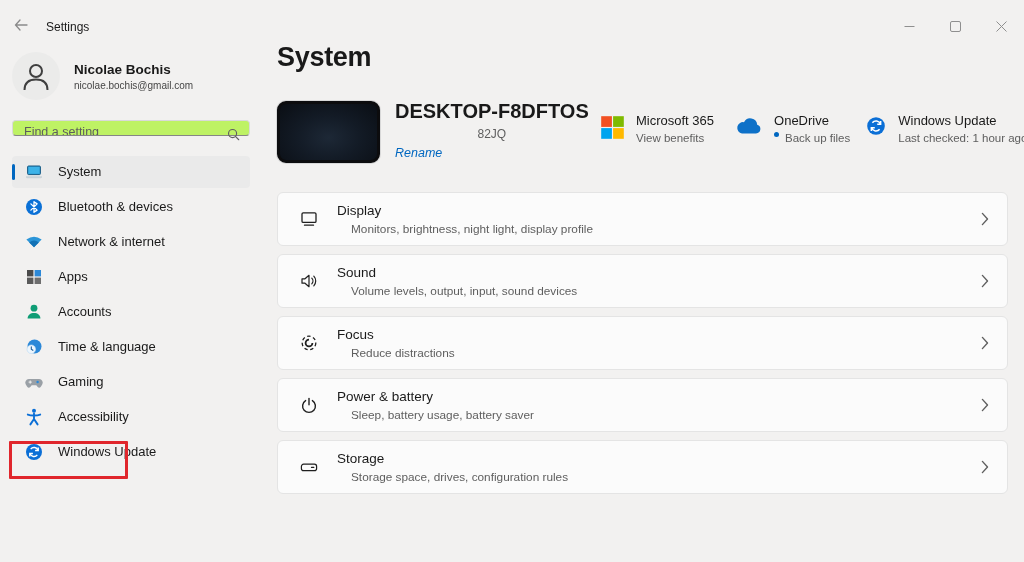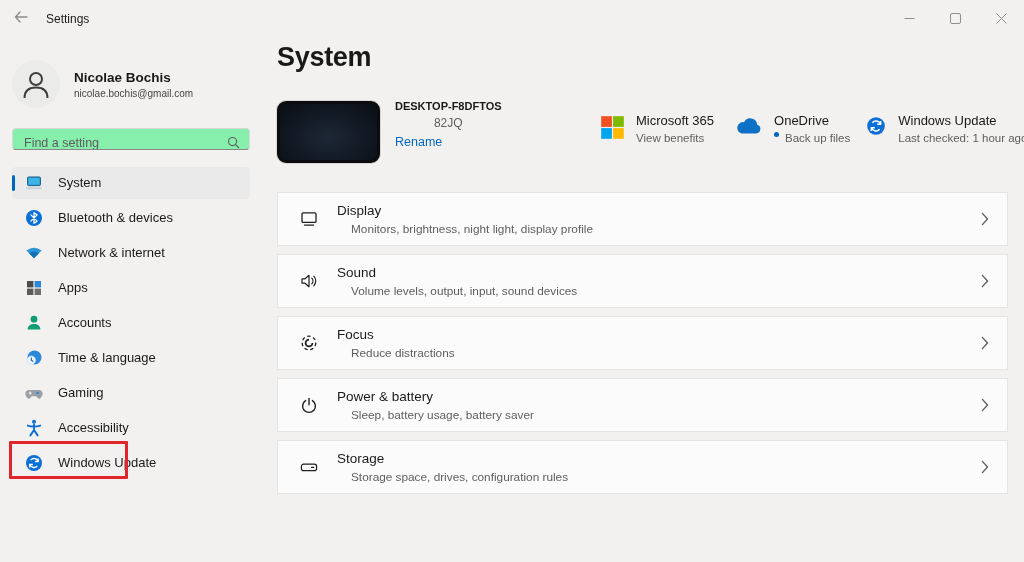--- a/index.html
+++ b/index.html
@@ -3,40 +3,40 @@
 <meta charset="utf-8">
 <style>
   * { box-sizing: border-box; margin: 0; padding: 0; }
   html, body { background: #e8e8e8; }
   body { font-family: "Liberation Sans", "DejaVu Sans", sans-serif; }
   .app {
     position: relative; width: 1024px; height: 562px;
     background: #f2f1f0; overflow: hidden; color: #1a1a1a;
   }
   
-  .titlebar { position: absolute; left: 0; top: 4px; right: 0; height: 30px;
+  .titlebar { position: absolute; left: 0; top: 12px; right: 0; height: 30px;
     display: flex; align-items: center; }
   .back-btn { width: 34px; height: 30px; display: flex; align-items: center;
     justify-content: center; margin-left: 4px; cursor: pointer; }
   .tb-title { font-size: 12px; color: #1a1a1a; margin-left: 8px; }
   .win-controls { position: absolute; right: 0; top: 0; display: flex; height: 30px; }
   .win-btn { width: 46px; height: 30px; display: flex; align-items: center;
     justify-content: center; cursor: pointer; }
   
-  .sidebar { position: absolute; left: 0; top: 38px; width: 262px; bottom: 0;
+  .sidebar { position: absolute; left: 0; top: 30px; width: 262px; bottom: 0;
     padding: 0 12px; }
   .profile { display: flex; align-items: center; gap: 14px; margin-top: 22px;
     cursor: pointer; }
   .avatar { width: 48px; height: 48px; border-radius: 50%; background: #ebebea;
     display: flex; align-items: center; justify-content: center; flex: none; }
   .pname { font-size: 13.5px; font-weight: bold; color: #191919; }
   .pemail { font-size: 10px; color: #464646; margin-top: 3px; }
   .search-wrap { position: relative; margin-top: 20px; }
-  .search-wrap input { width: 100%; height: 22px; border: 1px solid #d9d9d9;
-    border-bottom: 1px solid #868686; border-radius: 4px; background: #86efac;
+  .search-wrap input { width: 100%; height: 16px; border: 1px solid #d9d9d9;
+    border-bottom: 1px solid #868686; border-radius: 4px; background: #bef264;
     padding: 7px 32px 0 11px; font-size: 12.5px; color: #1a1a1a; outline: none;
     font-family: inherit; }
   .search-wrap input::placeholder { color: #5d5d5d; }
   .s-icon { position: absolute; right: 9px; top: 7px; }
   nav { margin-top: 16px; }
   .nav-item { position: relative; height: 32px; margin-bottom: 3px;
     display: flex; align-items: center; padding: 0 12px; border-radius: 4px;
     cursor: pointer; }
   .nav-item.selected { background: #eaeaea; }
   .accent-pill { position: absolute; left: 0; top: 8px; width: 3px; height: 16px;
@@ -49,36 +49,36 @@
     height: 38px; border: 3px solid #e0262c; border-radius: 1px; pointer-events: none; }
   
   main { position: absolute; left: 277px; top: 30px; right: 16px; bottom: 0; }
   .page-title { position: absolute; left: 0; top: 12px; font-size: 27px;
     font-weight: bold; color: #191919; letter-spacing: -0.3px; }
   .thumb { position: absolute; left: 0; top: 71px; width: 103px; height: 62px;
     border-radius: 9px; border: 3px solid #0c0c0e;
     background: radial-gradient(ellipse at 50% 60%, #1d2836 0%, #131b26 45%, #0a0e14 100%);
     box-shadow: 0 0 0 1px #d8d8d8; }
   .device-info { position: absolute; left: 118px; top: 70px; }
-  .dev-name { font-size: 11px; font-weight: bold; color: #191919; }
+  .dev-name { font-size: 20px; font-weight: bold; color: #191919; }
   .dev-id { font-size: 12px; color: #5e5e5e; margin-top: 4px; text-align: center; }
   .rename { display: inline-block; font-size: 12.5px; color: #0067c0;
-    margin-top: 5px; cursor: pointer; text-decoration: none; }
+    margin-top: 5px; cursor: pointer; text-decoration: none; font-style: italic; }
   .status-cards { position: absolute; left: 323px; top: 83px; display: flex;
     gap: 15px; }
   .status-card { display: flex; gap: 11px; align-items: flex-start; cursor: pointer; }
   .sc-icon { flex: none; margin-top: 2px; display: flex; align-items: center; }
   .sc-title { font-size: 13px; font-weight: normal; color: #191919; white-space: nowrap; }
   .sc-sub { font-size: 11.5px; color: #5e5e5e; margin-top: 4px; white-space: nowrap;
     display: flex; align-items: flex-start; }
   .sc-dot { width: 5px; height: 5px; border-radius: 50%; background: #0067c0;
     margin-right: 6px; display: inline-block; }
   .rows { position: absolute; left: 0; right: 0; top: 162px; }
   .row { height: 54px; margin-bottom: 8px; background: #fbfbfb;
-    border: 1px solid #e4e4e4; border-radius: 0; display: flex;
+    border: 1px solid #e4e4e4; border-radius: 6px; display: flex;
     align-items: center; padding: 0 18px 0 20px; cursor: pointer; }
   .row-icon { width: 22px; height: 22px; margin-right: 17px; flex: none;
     display: flex; align-items: center; justify-content: center; }
   .row-title { font-size: 13.5px; color: #1a1a1a; }
   .row-sub { font-size: 11.8px; color: #5e5e5e; margin-top: 4px; margin-left: 14px; }
   .chevron { margin-left: auto; display: flex; align-items: center; }
 </style>
 </head>
 <body>
 

